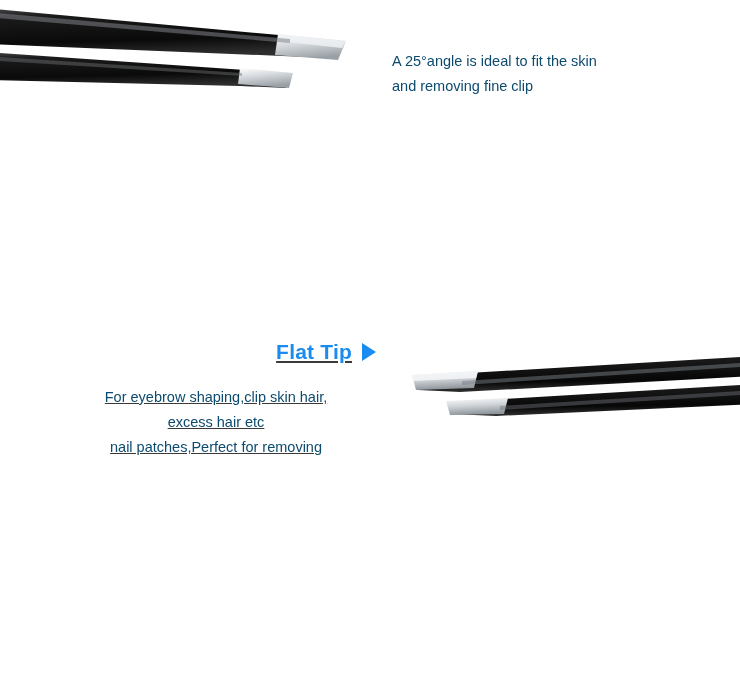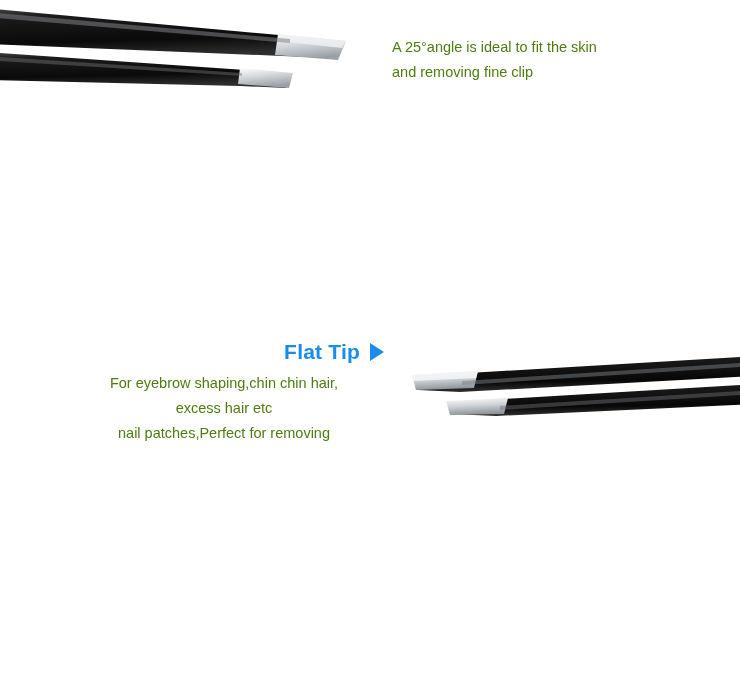--- a/index.html
+++ b/index.html
@@ -57,30 +57,30 @@
     border-right: 14px solid #1a8cf0;
   }
   .tri-right {
     border-top: 9px solid transparent;
     border-bottom: 9px solid transparent;
     border-left: 14px solid #1a8cf0;
   }
   .desc {
     font-size: 14.5px;
     line-height: 25px;
-    color: #4d7c0f;
-    margin-top: 7px;
+    color: #0c4a6e;
+    margin-top: 21px;
   }
   .desc div { white-space: nowrap; }
   .desc.center div { text-align: center; }
   .desc.left div { text-align: left; }
 
   
   #tb-slant   { left: 392px; top: 28px; }
-  #tb-flat    { left: 64px;  top: 172px; width: 320px; }
+  #tb-flat    { left: 56px;  top: 172px; width: 320px; text-decoration: underline; }
 
   #tb-flat .heading-row { justify-content: flex-end; }
 
   
   .tweezer { position: absolute; }
 
   #img-slant   { left: -10px; top: 0px;   width: 380px; height: 120px; }
   #img-flat    { left: 400px; top: 180px; width: 350px; height: 110px; }
 
   svg { display: block; }
@@ -128,21 +128,21 @@
 </div>
 
 <div class="section" id="sec-flat">
 
   <div class="textblock" id="tb-flat">
     <div class="heading-row right-align">
       <span class="heading">Flat Tip</span>
       <span class="tri tri-right"></span>
     </div>
     <div class="desc center">
-      <div>For eyebrow shaping,chin chin hair,</div>
+      <div>For eyebrow shaping,clip skin hair,</div>
       <div>excess hair etc</div>
       <div>nail patches,Perfect for removing</div>
     </div>
   </div>
 
   <div class="tweezer" id="img-flat">
     <svg viewBox="0 0 350 110" width="350" height="110" aria-hidden="true">
       <defs>
         <linearGradient id="gFlatBody" x1="0" y1="0" x2="0.15" y2="1">
           <stop offset="0%" stop-color="#555"></stop>

